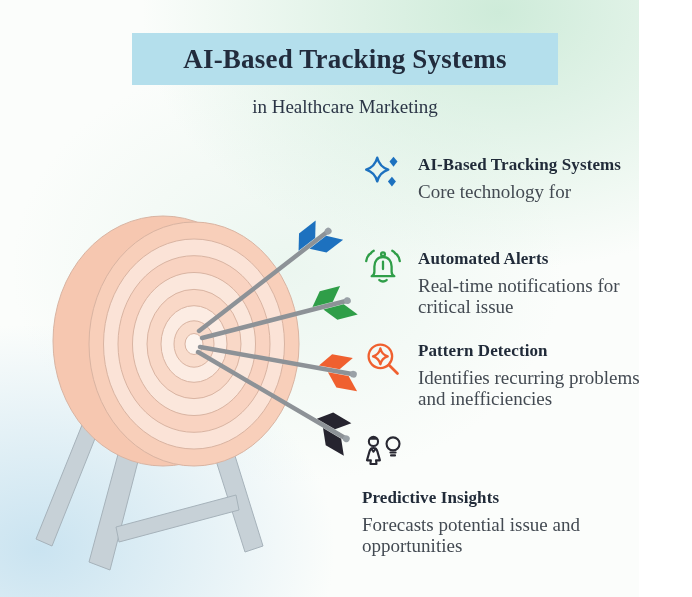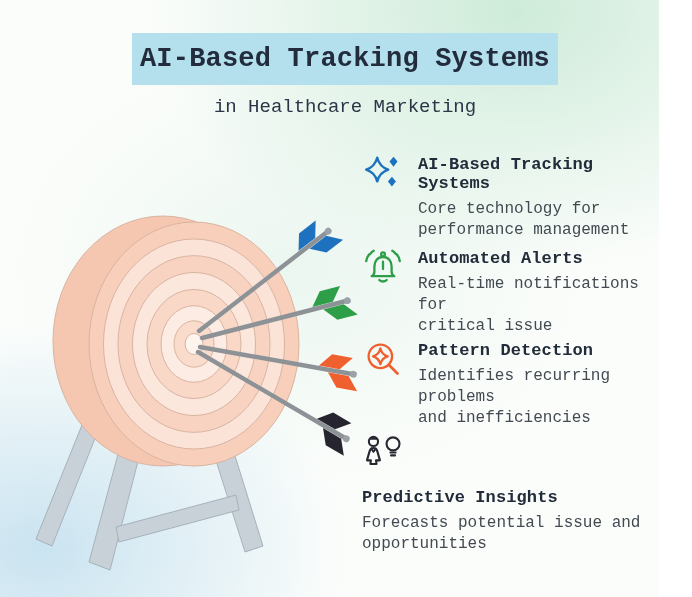--- a/index.html
+++ b/index.html
@@ -1,45 +1,44 @@
 <!DOCTYPE html>
 <html><head>
 <meta charset="utf-8">
 <style>
   html,body{margin:0;padding:0;}
   .page{
     position:relative;width:639px;height:597px;overflow:hidden;
-    font-family:Liberation Mono, monospace;
+    font-family:Liberation Serif, serif;
     background-color:#fbfdfb;
     background-image:
       radial-gradient(90% 70% at 78% 2%, rgba(198,232,211,0.85) 0%, rgba(198,232,211,0) 62%),
       radial-gradient(80% 65% at 6% 92%, rgba(199,226,240,0.95) 0%, rgba(199,226,240,0) 58%),
       radial-gradient(60% 50% at 45% 45%, rgba(216,238,226,0.45) 0%, rgba(216,238,226,0) 72%);
-    padding-left: 20px;
   }
   .scene{position:absolute;left:0;top:0;width:692px;height:597px;}
   .title-banner{
     position:absolute;left:132px;top:33px;width:426px;height:52px;
     display:flex;align-items:center;justify-content:center;
   }
   .title-banner h1{
     margin:0;font-size:27px;font-weight:700;letter-spacing:.2px;color:#222c3d;
   }
   .subtitle{
     position:absolute;left:132px;top:96px;width:426px;
     text-align:center;font-size:19px;font-weight:400;color:#2b3546;
   }
   .item{
     position:absolute;left:362px;width:310px;
     display:flex;align-items:flex-start;gap:14px;
   }
   .item-icon{flex:0 0 42px;width:42px;height:42px;}
   .item-icon svg{width:100%;height:100%;}
   .item-title{font-size:17px;font-weight:700;color:#212b39;margin:2px 0 6px 0;letter-spacing:.1px;}
-  .item-desc{font-size:16px;line-height:21px;color:#434a52;}
+  .item-desc{font-size:19px;line-height:21px;color:#434a52;}
 </style>
 </head>
 <body>
 
 <div class="page">
 
   <svg class="scene" viewBox="0 0 692 597" aria-hidden="true">
     <g fill="#c7d1d7" stroke="#a6b2ba" stroke-width="1" stroke-linejoin="round">
       <polygon points="84,420 100,426 52,546 36,539"></polygon>
       <polygon points="124,432 144,438 110,570 89,562"></polygon>
@@ -105,21 +104,20 @@
           <path d="M14.5 4.5 Q16.8 13.2 25 15.8 Q16.8 18.4 14.5 27 Q12.2 18.4 4 15.8 Q12.2 13.2 14.5 4.5 Z"></path>
           <polygon points="30,3.5 33.8,8.2 30,13 26.2,8.2" stroke="none" fill="#1d71bf"></polygon>
           <polygon points="28.5,22.5 32.3,27.2 28.5,32 24.7,27.2" stroke="none" fill="#1d71bf"></polygon>
         </g>
       </svg>
     </div>
     <div class="item-text">
       <div class="item-title">AI-Based Tracking Systems</div>
       <div class="item-desc">
         <span>Core technology for</span><br>
-        <span>performance management</span>
       </div>
     </div>
   </div>
 
   <div class="item" style="top:247px;">
     <div class="item-icon">
       <svg viewBox="0 0 40 40">
         <g fill="none" stroke-width="2.2" stroke-linecap="round" stroke-linejoin="round" stroke="#2f9e48">
           <circle cx="20" cy="7" r="1.8"></circle>
           <path d="M20 9.5 C14.8 9.5 11.8 13.6 11.8 18.5 L11.8 23.5 Q11.8 26.3 9.2 27.8 L30.8 27.8 Q28.2 26.3 28.2 23.5 L28.2 18.5 C28.2 13.6 25.2 9.5 20 9.5 Z"></path>

